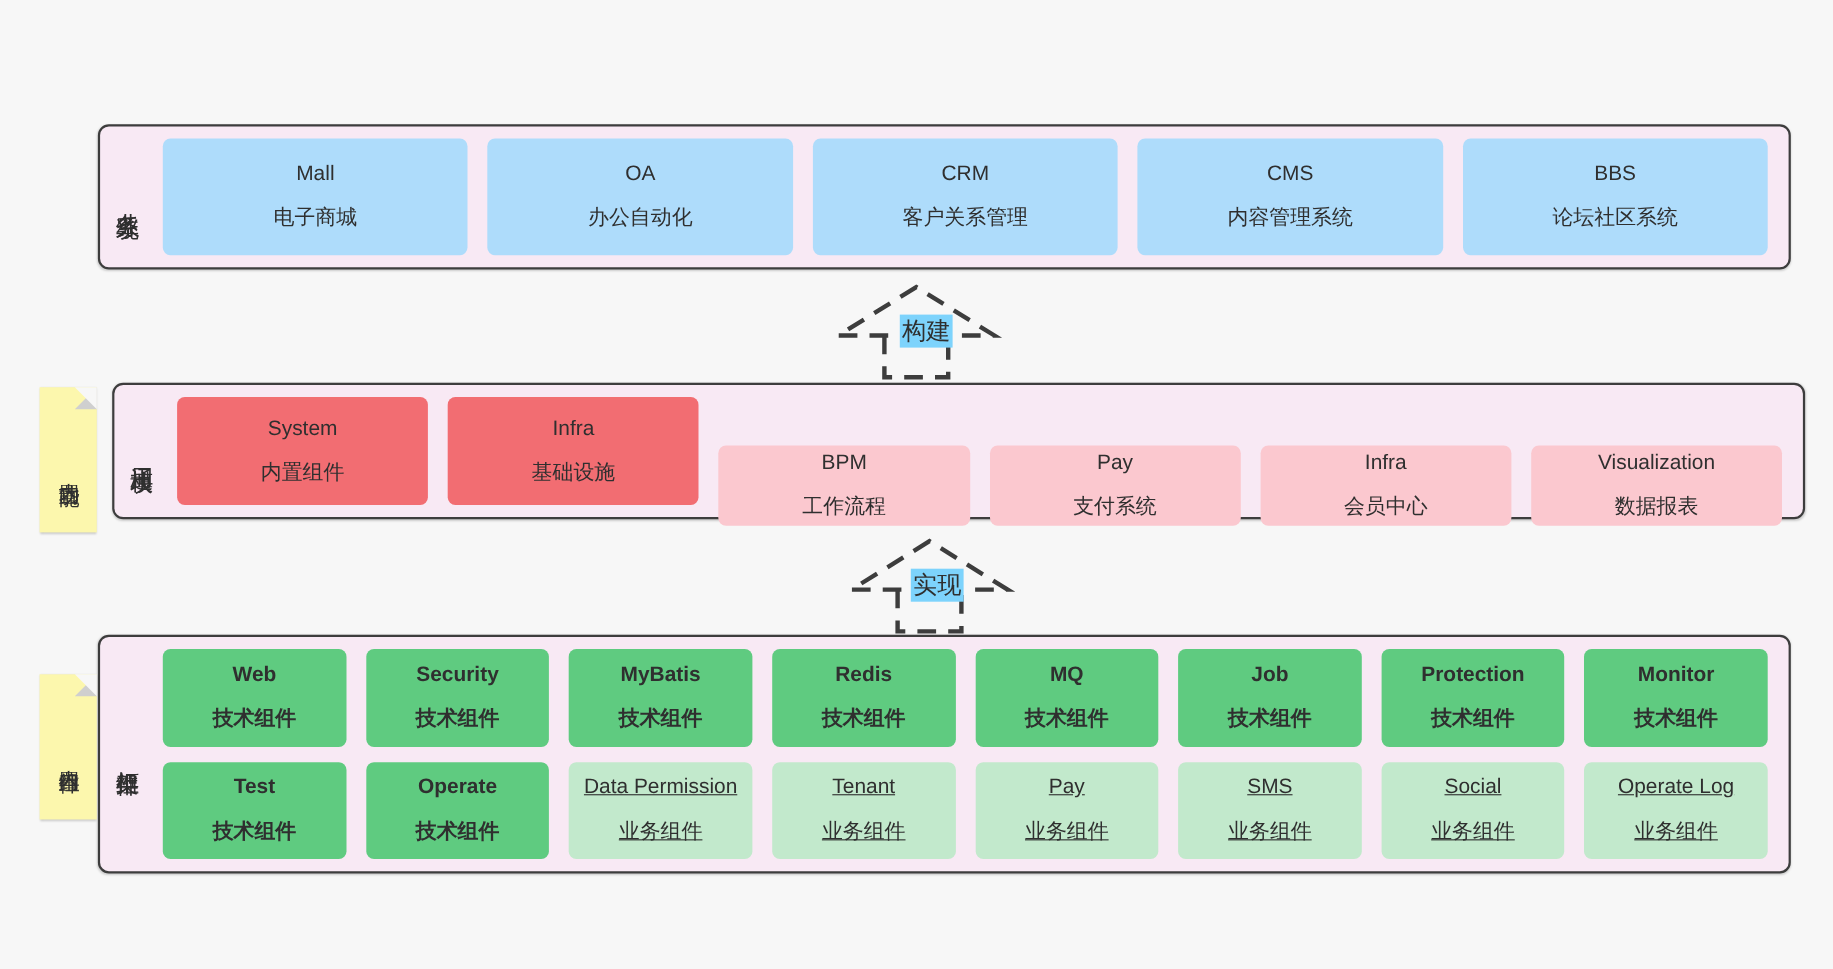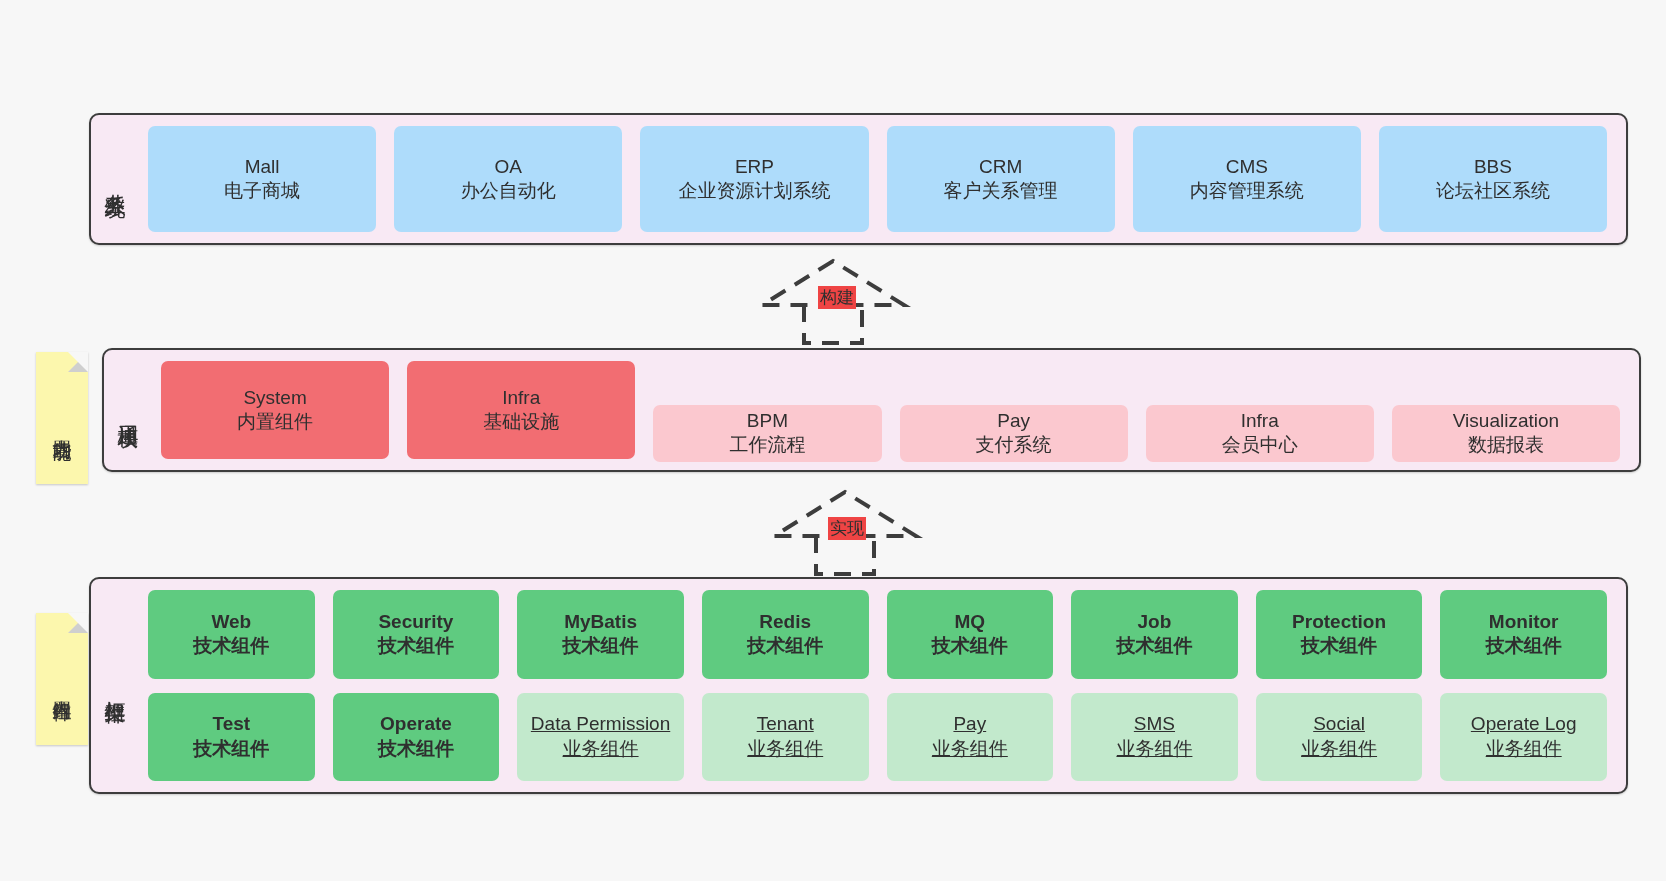--- a/index.html
+++ b/index.html
@@ -59,20 +59,21 @@
     display:flex;
     flex-direction:column;
     align-items:center;
     justify-content:center;
     text-align:center;
     font-size:19px;
     line-height:1.28;
     color:#2f2f2f;
     box-sizing:border-box;
     padding:4px 6px;
+    gap:16px;
   }
   .card .en{white-space:nowrap;}
   .card.wrap .en{white-space:normal;}
   .card .cn{}
 
   
   #layer-business{left:89px;top:113px;width:1539px;height:132px;}
   #layer-business .card{background:#aedcfb;}
 
   
@@ -121,23 +122,23 @@
     border-bottom:20px solid #cfcfcf;
   }
   #note-common{left:36px;top:352px;height:132px;}
   #note-framework{left:36px;top:613px;height:132px;}
 
   
   .arrow{position:absolute;}
   .arrow svg{display:block;overflow:visible;}
   .arrow-label{
     position:absolute;
-    font-size:17px;
+    font-size:22px;
     color:#2f2f2f;
-    background:#ef4444;
+    background:#7dd3fc;
     padding:0 2px;
     white-space:nowrap;
     user-select:none;
   }
   #arrow-build{left:758px;top:257px;width:150px;height:88px;}
   #arrow-build .arrow-label{left:60px;top:29px;}
   #arrow-impl{left:770px;top:488px;width:150px;height:88px;text-decoration:underline;}
   #arrow-impl .arrow-label{left:58px;top:29px;}
 </style>
 </head>
@@ -155,26 +156,20 @@
         </div>
       </div>
       <div class="col">
         <div class="card">
           <span class="en">OA</span>
           <span class="cn">办公自动化</span>
         </div>
       </div>
       <div class="col">
         <div class="card">
-          <span class="en">ERP</span>
-          <span class="cn">企业资源计划系统</span>
-        </div>
-      </div>
-      <div class="col">
-        <div class="card">
           <span class="en">CRM</span>
           <span class="cn">客户关系管理</span>
         </div>
       </div>
       <div class="col">
         <div class="card">
           <span class="en">CMS</span>
           <span class="cn">内容管理系统</span>
         </div>
       </div>

